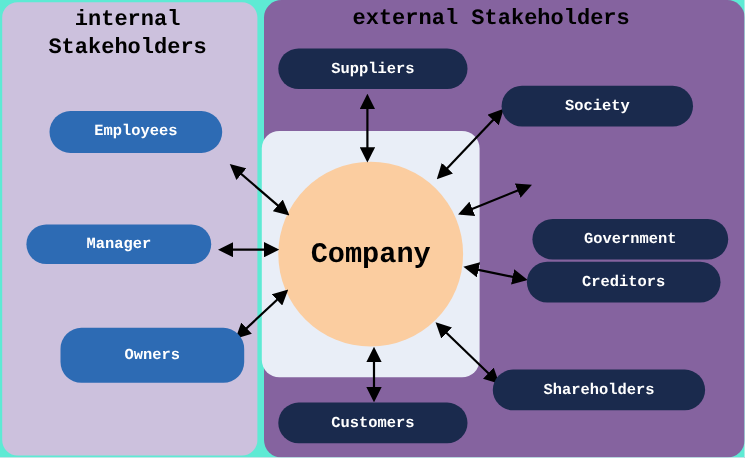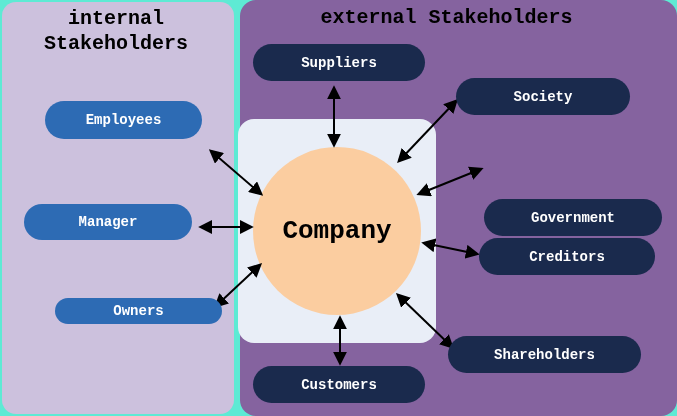--- a/index.html
+++ b/index.html
@@ -47,21 +47,21 @@
   .pill{
     position:absolute;z-index:6;
     display:flex;align-items:center;justify-content:center;
     color:#fff;font-weight:bold;font-size:14px;
     border-radius:19px;
   }
   .pill-blue{background:#2d6bb4;}
   .pill-navy{background:#1a2a4d;}
   .pill-employees{left:45px;top:101px;width:157px;height:38px;}
   .pill-manager{left:24px;top:204px;width:168px;height:36px;}
-  .pill-owners{left:55px;top:298px;width:167px;height:26px;}
+  .pill-owners{left:55px;top:298px;width:167px;height:50px;}
   .pill-suppliers{left:253px;top:44px;width:172px;height:37px;}
   .pill-society{left:456px;top:78px;width:174px;height:37px;}
   .pill-government{left:484px;top:151px;width:178px;height:37px;margin-top:48px;}
   .pill-creditors{left:479px;top:238px;width:176px;height:37px;justify-content:center;}
   .pill-shareholders{left:448px;top:336px;width:193px;height:37px;}
   .pill-customers{left:253px;top:366px;width:172px;height:37px;text-align:right;}
 </style>
 </head>
 <body>
 

